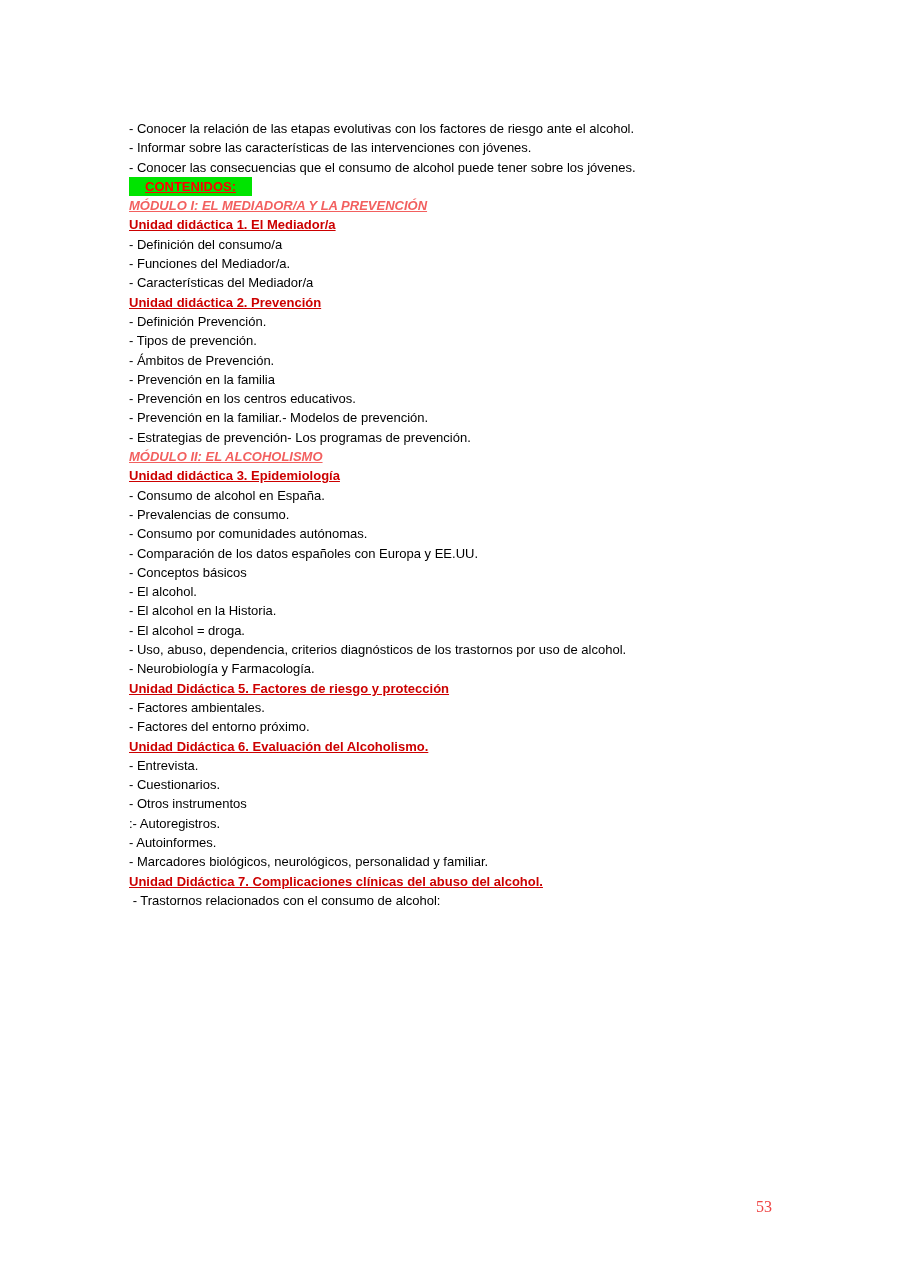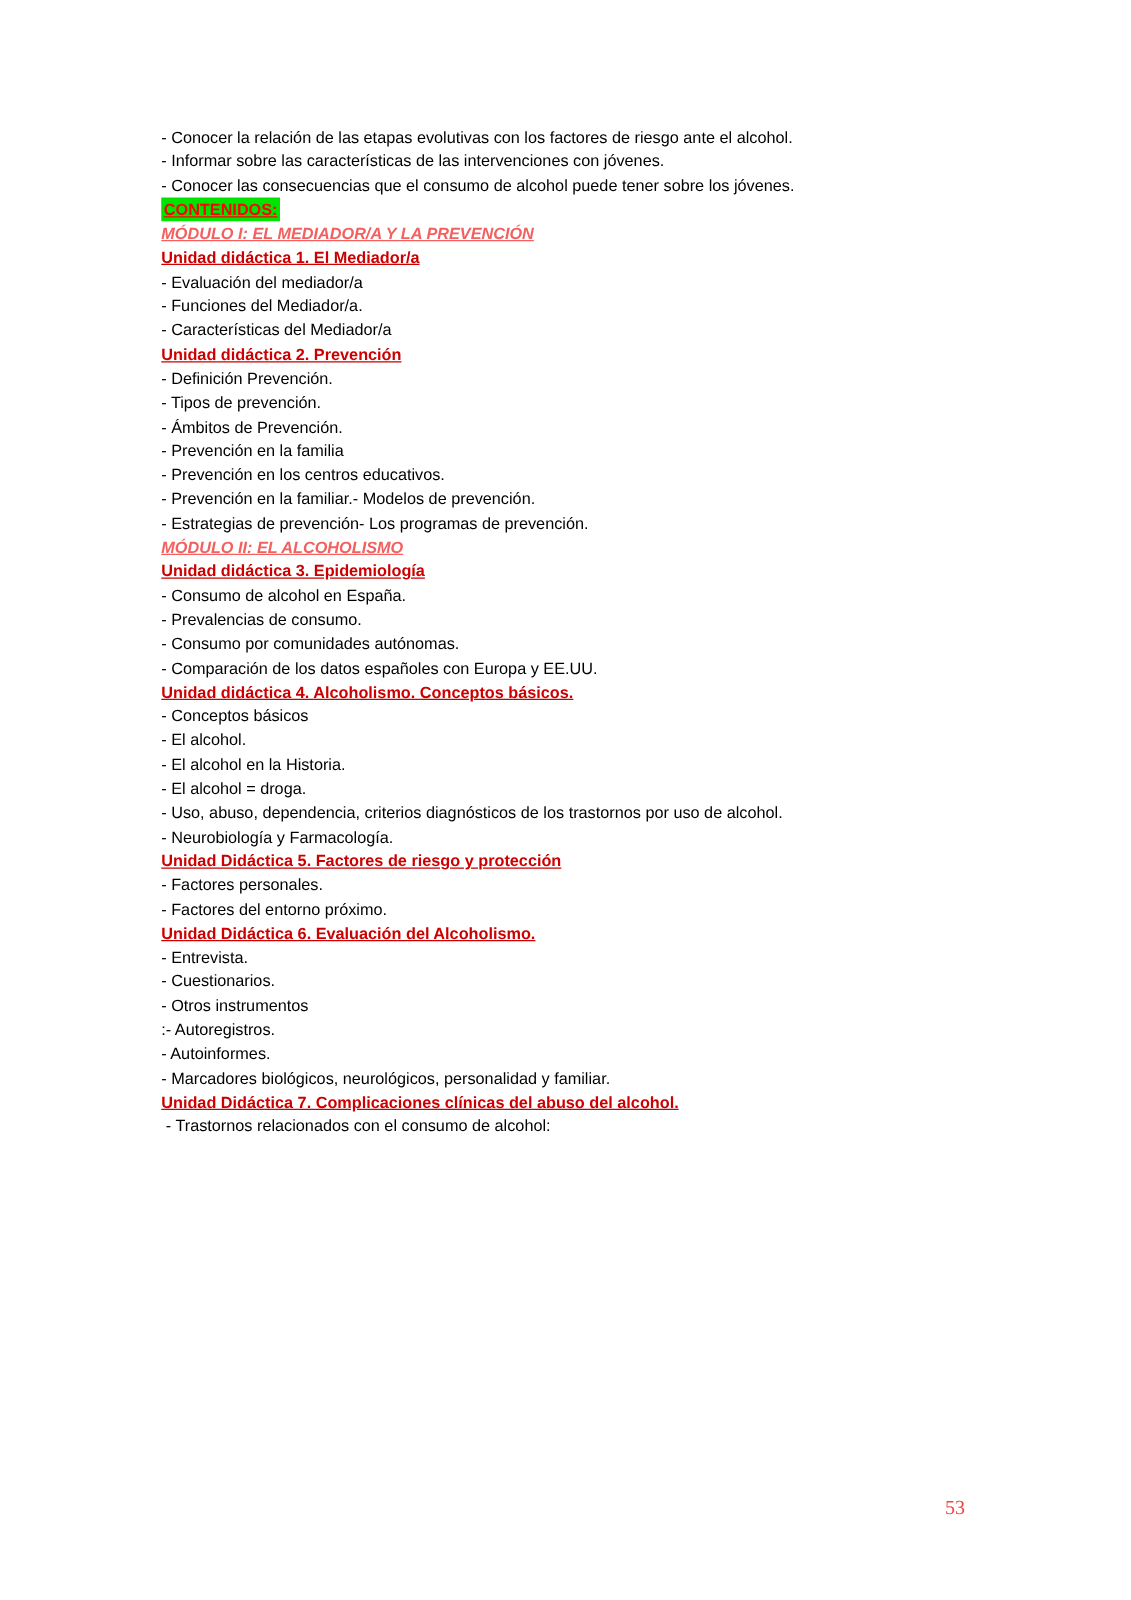--- a/index.html
+++ b/index.html
@@ -9,36 +9,36 @@
     font-family: "Liberation Sans", sans-serif;
   }
   .page {
     position: relative;
     width: 905px; height: 1280px;
     background: #ffffff;
     overflow: hidden;
   }
   .content {
     position: absolute;
-    left: 129px; top: 100px;
+    left: 129px; top: 119px;
     width: 680px;
     font-size: 13px;
     line-height: 19.3px;
     color: #000000;
   }
   .content p { margin: 0; white-space: pre-wrap; }
   .block-heading { margin-top: 19.3px; }
   .contenidos-line { margin-top: 58px; }
   .contenidos {
     display: inline-block;
     background: var(--highlight-green, #00e400);
     color: var(--contenidos-red, #ff0000);
     font-weight: bold;
     text-decoration: underline;
-    padding: 0 2px;
+    padding: 0 16px;
   }
   .module-heading {
     color: var(--module-pink, #f25f5f);
     font-weight: bold;
     font-style: italic;
     text-decoration: underline;
   }
   .unit-heading {
     color: var(--unit-red, #cc0000);
     font-weight: bold;
@@ -56,46 +56,45 @@
 <body>
 
 <div class="page">
   <div class="content" id="content">
       <p>- Conocer la relación de las etapas evolutivas con los factores de riesgo ante el alcohol.</p>
       <p>- Informar sobre las características de las intervenciones con jóvenes.</p>
       <p>- Conocer las consecuencias que el consumo de alcohol puede tener sobre los jóvenes.</p>
       <p class="block-heading contenidos-line"><span class="contenidos">CONTENIDOS:</span></p>
       <p class="block-heading module-heading">MÓDULO I: EL MEDIADOR/A Y LA PREVENCIÓN</p>
       <p class="block-heading unit-heading">Unidad didáctica 1. El Mediador/a</p>
-      <p>- Evaluación del mediador/a</p>
+      <p>- Definición del consumo/a</p>
       <p>- Funciones del Mediador/a.</p>
       <p>- Características del Mediador/a</p>
       <p class="block-heading unit-heading">Unidad didáctica 2. Prevención</p>
       <p>- Definición Prevención.</p>
       <p>- Tipos de prevención.</p>
       <p>- Ámbitos de Prevención.</p>
       <p>- Prevención en la familia</p>
       <p>- Prevención en los centros educativos.</p>
       <p>- Prevención en la familiar.- Modelos de prevención.</p>
       <p>- Estrategias de prevención- Los programas de prevención.</p>
       <p class="block-heading module-heading">MÓDULO II: EL ALCOHOLISMO</p>
       <p class="block-heading unit-heading">Unidad didáctica 3. Epidemiología</p>
       <p>- Consumo de alcohol en España.</p>
       <p>- Prevalencias de consumo.</p>
       <p>- Consumo por comunidades autónomas.</p>
       <p>- Comparación de los datos españoles con Europa y EE.UU.</p>
-      <p class="block-heading unit-heading">Unidad didáctica 4. Alcoholismo. Conceptos básicos.</p>
       <p>- Conceptos básicos</p>
       <p>- El alcohol.</p>
       <p>- El alcohol en la Historia.</p>
       <p>- El alcohol = droga.</p>
       <p>- Uso, abuso, dependencia, criterios diagnósticos de los trastornos por uso de alcohol.</p>
       <p>- Neurobiología y Farmacología.</p>
       <p class="block-heading unit-heading">Unidad Didáctica 5. Factores de riesgo y protección</p>
-      <p>- Factores personales.</p>
+      <p>- Factores ambientales.</p>
       <p>- Factores del entorno próximo.</p>
       <p class="block-heading unit-heading">Unidad Didáctica 6. Evaluación del Alcoholismo.</p>
       <p>- Entrevista.</p>
       <p>- Cuestionarios.</p>
       <p>- Otros instrumentos</p>
       <p>:- Autoregistros.</p>
       <p>- Autoinformes.</p>
       <p>- Marcadores biológicos, neurológicos, personalidad y familiar.</p>
       <p class="block-heading unit-heading">Unidad Didáctica 7. Complicaciones clínicas del abuso del alcohol.</p>
       <p> - Trastornos relacionados con el consumo de alcohol:</p>

